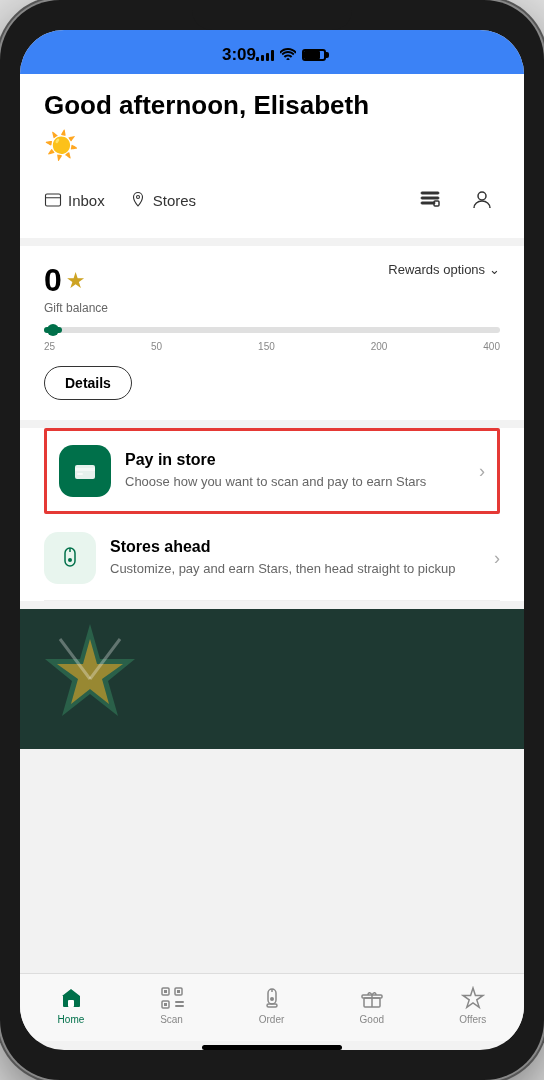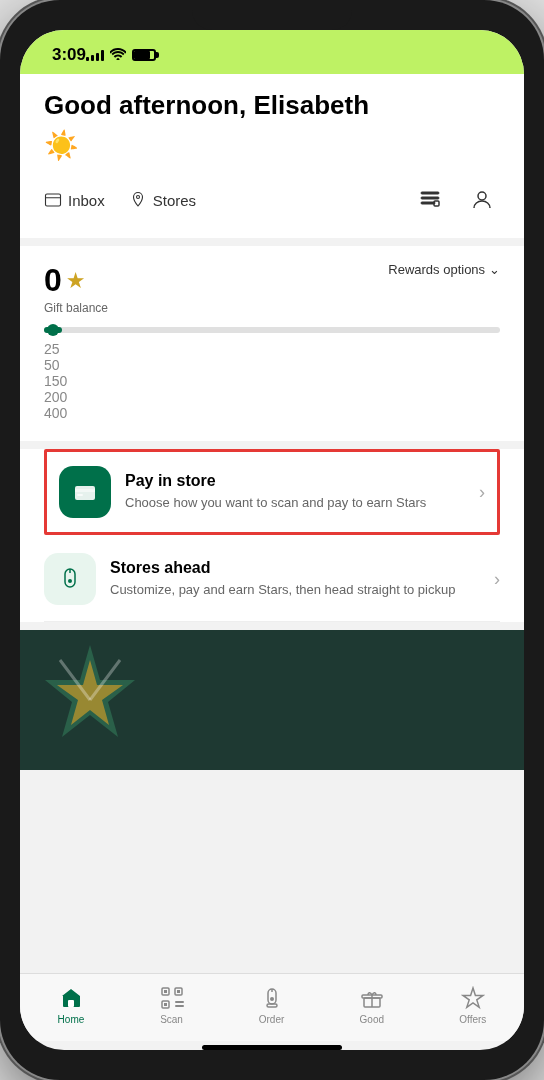--- a/index.html
+++ b/index.html
@@ -68,25 +68,25 @@
       width: 160px;
       height: 30px;
       background: #1a1a1a;
       border-radius: 0 0 20px 20px;
       z-index: 10;
     }
 
     
     .status-bar {
       display: flex;
-      justify-content: flex-start;
+      justify-content: center;
       align-items: center;
       padding: 10px 28px 4px;
       height: 44px;
-      background: #bef264;
+      background: #3b82f6;
       position: relative;
       z-index: 5;
     }
 
     .status-time {
       font-size: 17px;
       font-weight: 700;
       color: #000;
       padding-left: 4px;
     }
@@ -298,23 +298,22 @@
       transform: translate(-50%, -50%);
       width: 12px;
       height: 12px;
       background: #00704a;
       border-radius: 50%;
     }
 
     .progress-markers {
       display: flex;
       justify-content: space-between;
-      font-size: 14px;
+      font-size: 10px;
       color: #888;
-      flex-direction: column;
     }
 
     .details-btn {
       margin-top: 14px;
       border: 1.5px solid #333;
       border-radius: 20px;
       padding: 8px 20px;
       font-size: 14px;
       font-weight: 600;
       color: #000;
@@ -573,20 +572,21 @@
             <div class="progress-dot"></div>
           </div>
           <div class="progress-markers">
             <span>25</span>
             <span>50</span>
             <span>150</span>
             <span>200</span>
             <span>400</span>
           </div>
         </div>
+        <div class="details-btn">Details</div>
       </div>
 
       <div class="get-started-section">
 
         <div class="action-card highlighted">
           <div class="card-icon-wrap">
             <svg viewBox="0 0 28 28" fill="none" xmlns="http://www.w3.org/2000/svg">
               <rect x="4" y="8" width="20" height="14" rx="2" fill="white" opacity="0.9"></rect>
               <rect x="4" y="11" width="20" height="3" fill="white" opacity="0.5"></rect>
               <rect x="6" y="16" width="6" height="2" rx="1" fill="white" opacity="0.7"></rect>

